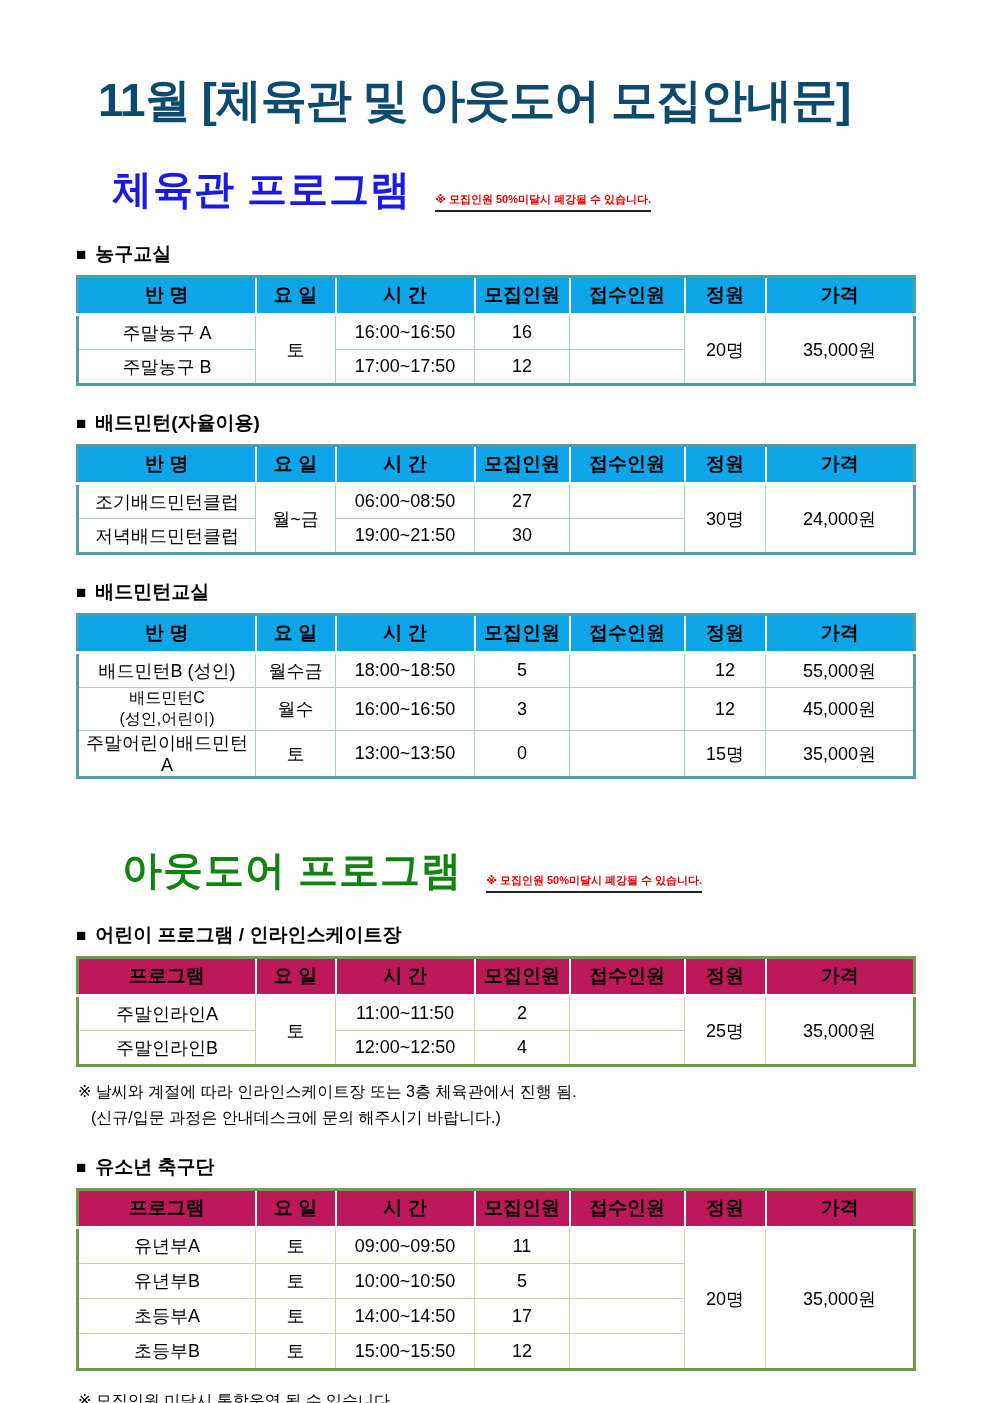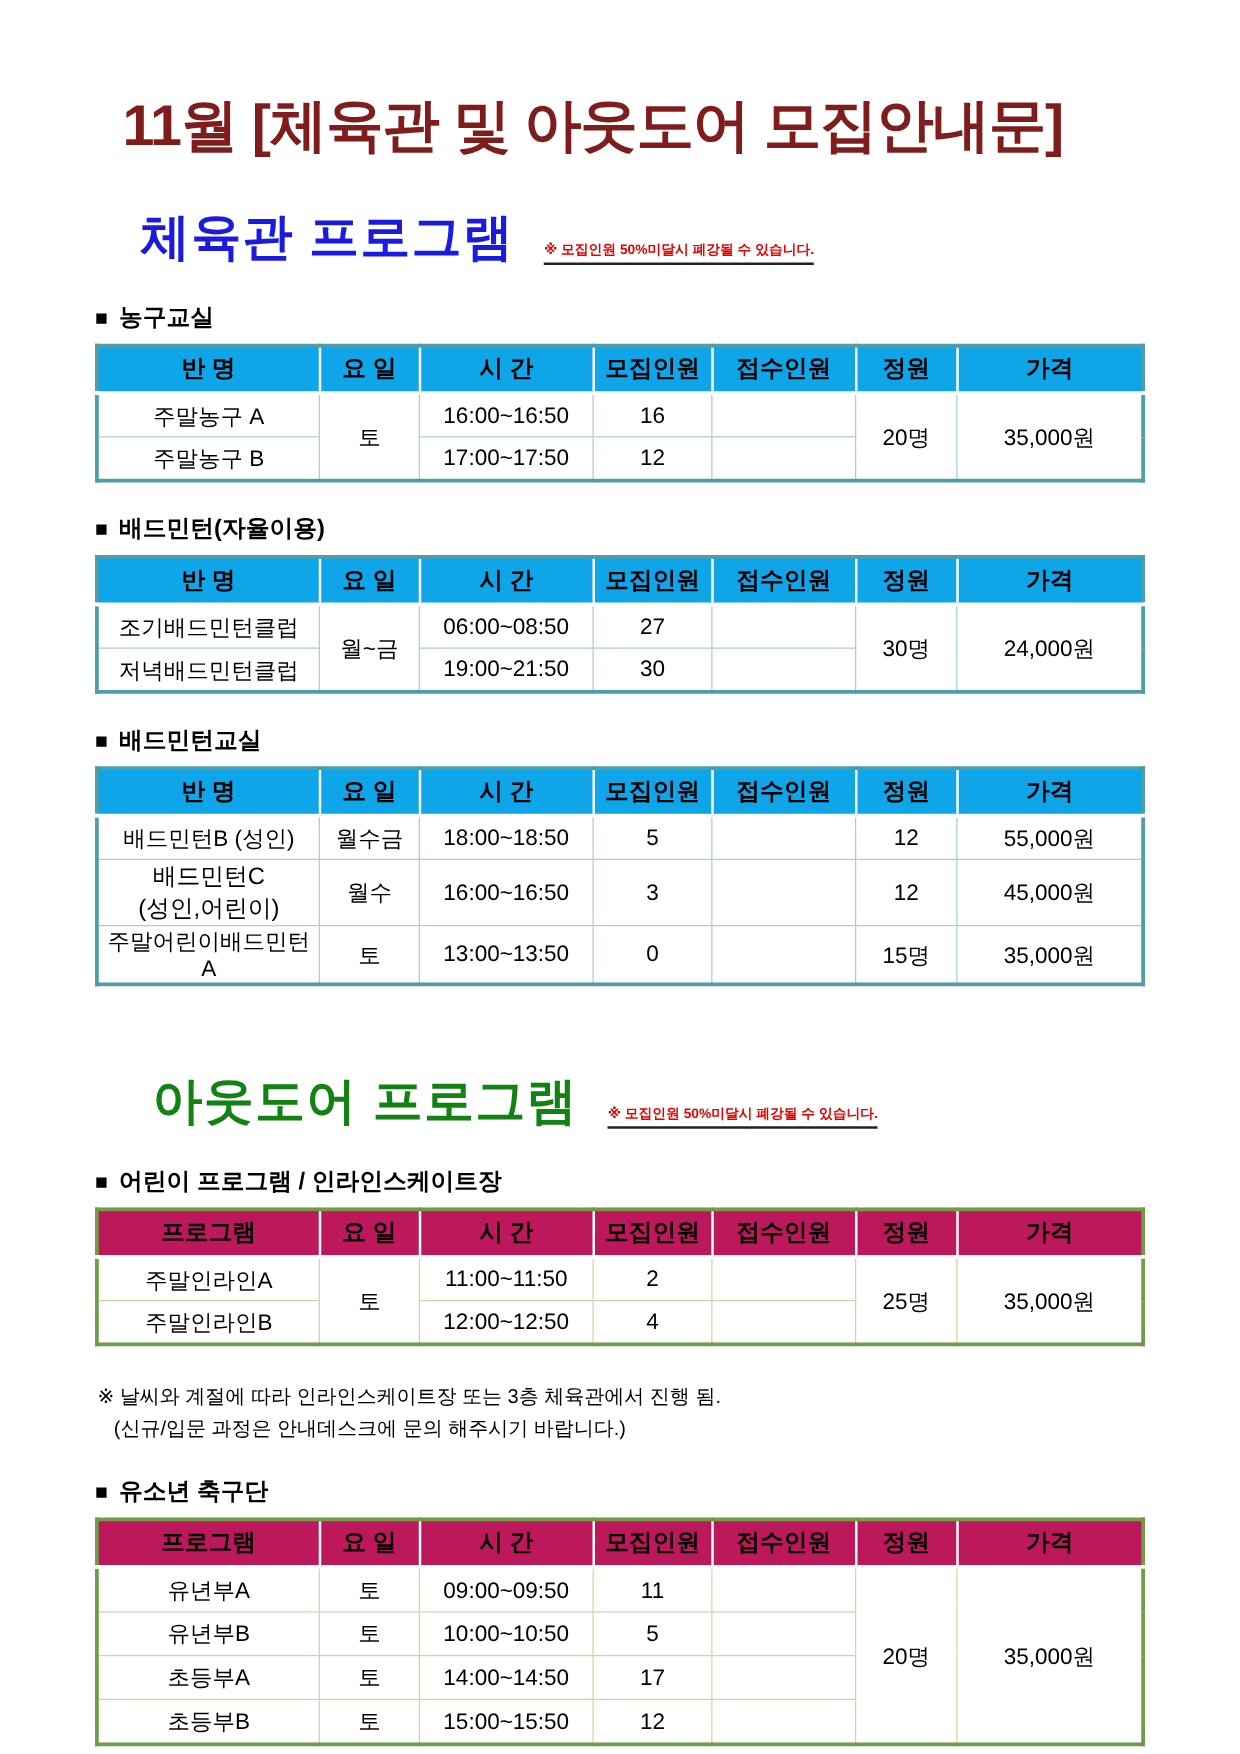--- a/index.html
+++ b/index.html
@@ -5,21 +5,21 @@
   html,body { margin:0; padding:0; background:#ffffff; }
   body {
     width:992px; height:1403px;
     font-family:"Liberation Sans","DejaVu Sans",sans-serif;
     color:#000; overflow:hidden;
   }
   .page { padding:56px 0 0 76px; width:840px; }
 
   .doc-title {
     margin:14px 0 0 22px;
-    font-size:46px; font-weight:bold; color:#7f1d1d;
+    font-size:46px; font-weight:bold; color:#0c4a6e;
     letter-spacing:-1px; white-space:nowrap;
   }
 
   .sec-head { display:flex; align-items:flex-end; gap:24px; }
   .sec-head.gym { margin:30px 0 0 36px; }
   .sec-head.outdoor { margin:64px 0 0 46px; }
   .sec-title { font-size:40px; font-weight:bold; letter-spacing:1px; }
   .sec-title.blue { color:#1a1ae0; }
   .sec-title.green { color:#128212;text-align:right; }
   .sec-notice {
@@ -39,26 +39,26 @@
   table.teal th { background:#0ea5e9; border-bottom:3px solid #ffffff; }
   table.teal th + th { border-left:2px solid #ffffff; }
   table.teal td { border:1px solid #a9ced3; height:33px; }
 
   table.green { border:3px solid #6f9c44; }
   table.green th { background:#be185d; border-bottom:3px solid #ffffff; }
   table.green th + th { border-left:2px solid #ffffff; }
   table.green td { border:1px solid #c6dba4; height:33px; }
   table.green.soccer td { height:34px; }
 
-  .cell-sub { display:block; font-size:19px; }
+  .cell-sub { display:block; font-size:16px; }
 
   .tbl-wrap { margin-bottom:4px; }
   .mb-gym1 { margin-bottom:2px; }
 
-  .note-block { margin:28px 0 0 2px; font-size:16px; line-height:1.6; }
+  .note-block { margin:12px 0 0 2px; font-size:16px; line-height:1.6; }
   .note-block .indent { padding-left:13px; }
 
   .footer-notes { margin:20px 0 0 2px; }
   .footer-notes div { font-size:16px; margin-bottom:12px; }
 </style>
 </head>
 <body>
 
 <div class="page">
 

